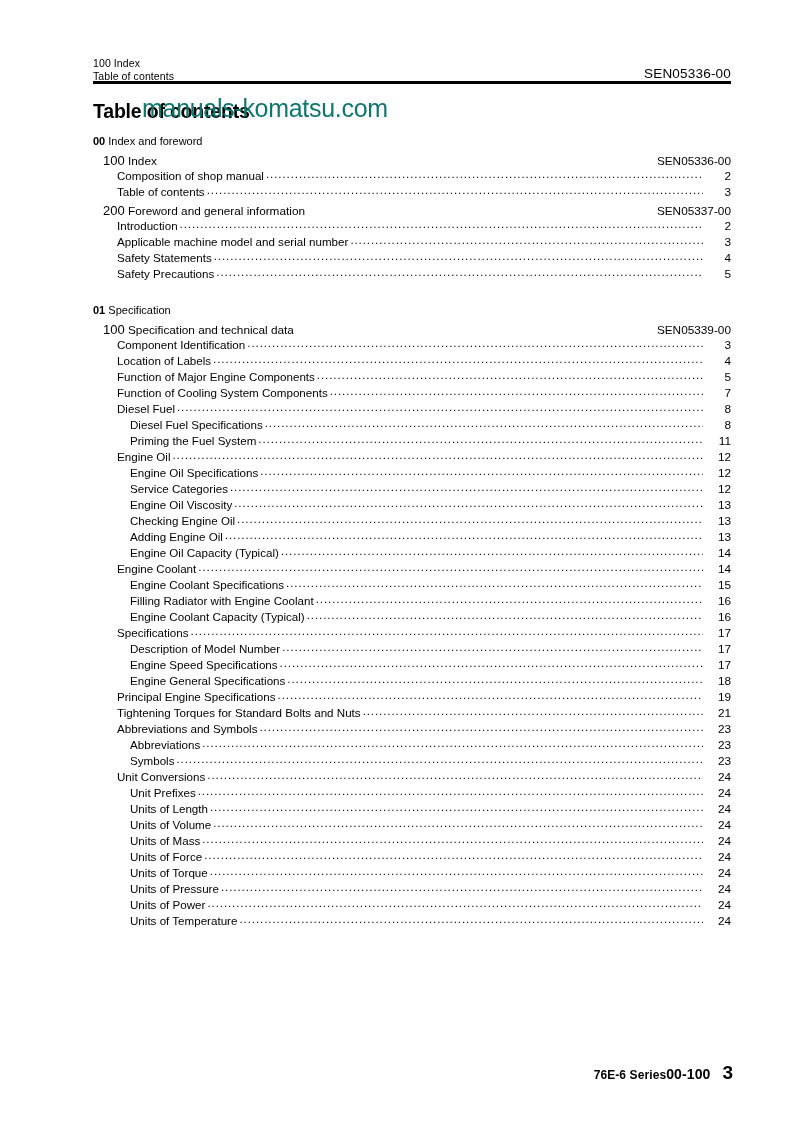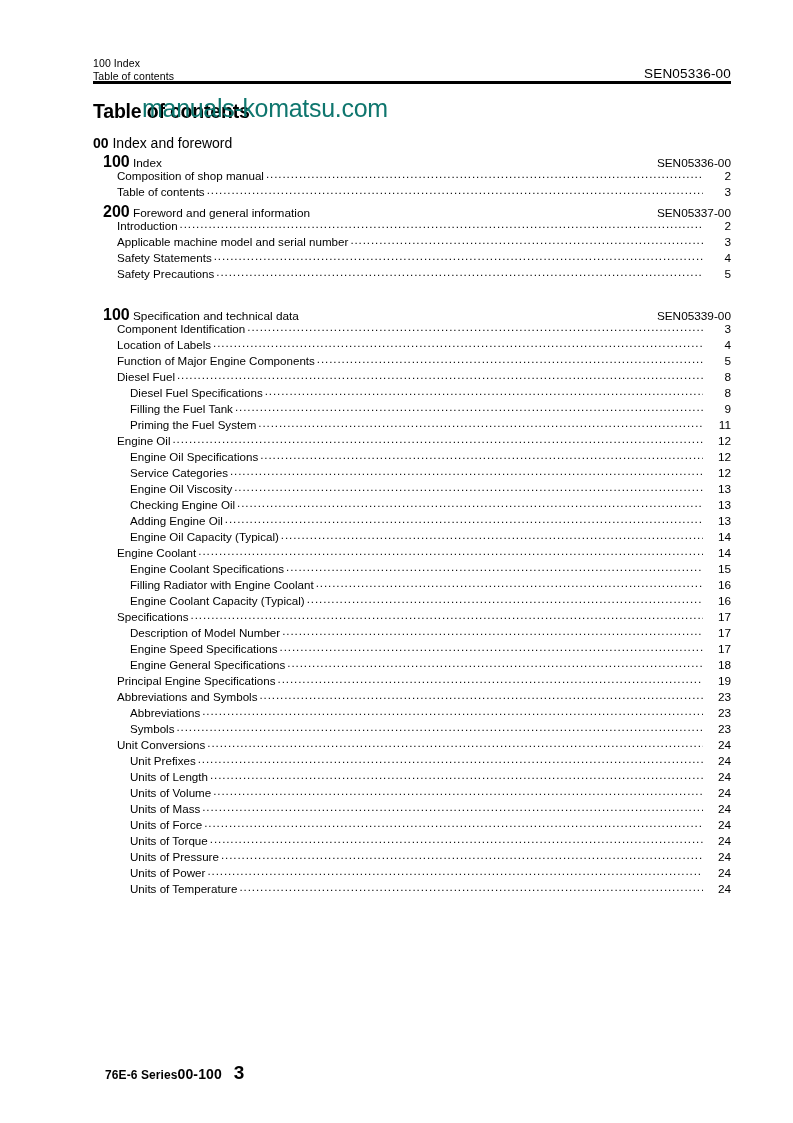--- a/index.html
+++ b/index.html
@@ -116,47 +116,47 @@
     flex: 0 0 auto;
     text-align: right;
     font-size: 11.8px;
   }
 
   
   .row-group {
     margin-top: 0px;
   }
   .row-group .label {
-    font-size: 14px;
+    font-size: 11px;
   }
   .row-group .label .num { font-weight: bold; }
 
   .row-chapter .label .num {
-    font-weight: bold;
-    font-size: 16px;
+    font-weight: normal;
+    font-size: 13px;
   }
   .row-chapter { padding-left: 10px; }
   .row-chapter .label { font-size: 11.8px; }
 
   .row-l1 { padding-left: 24px; }
   .row-l2 { padding-left: 37px; justify-content: space-between; }
 
   .row-pad-top { margin-top: 2px; }
 
   .section-gap { height: 21px; }
 
   
   .page-footer {
     position: absolute;
-    left: 105px;
+    left: 95px;
     top: 1062px;
     width: 638px;
     display: flex;
     align-items: baseline;
-    justify-content: flex-start;
+    justify-content: flex-end;
   }
   .footer-left {
     font-size: 12px;
     font-weight: bold;
     letter-spacing: 0.1px;
   }
   .footer-right {
     display: flex;
     align-items: baseline;
   }
@@ -226,20 +226,23 @@
         <span class="label">Safety Statements</span>
         <span class="leader"></span>
         <span class="pageno">4</span>
       </div>
       <div class="toc-row row-l1">
         <span class="label">Safety Precautions</span>
         <span class="leader"></span>
         <span class="pageno">5</span>
       </div>
       <div class="section-gap"></div>
+      <div class="toc-row row-group">
+        <span class="label"><span class="num">01</span> Specification</span>
+      </div>
       <div class="toc-row row-chapter row-pad-top">
         <span class="label"><span class="num">100</span>  Specification and technical data</span>
         <span class="leader" style="visibility: hidden;"></span>
         <span class="sencode">SEN05339-00</span>
       </div>
       <div class="toc-row row-l1">
         <span class="label">Component Identification</span>
         <span class="leader"></span>
         <span class="pageno">3</span>
       </div>
@@ -247,35 +250,35 @@
         <span class="label">Location of Labels</span>
         <span class="leader"></span>
         <span class="pageno">4</span>
       </div>
       <div class="toc-row row-l1">
         <span class="label">Function of Major Engine Components</span>
         <span class="leader"></span>
         <span class="pageno">5</span>
       </div>
       <div class="toc-row row-l1">
+        <span class="label">Function of Cooling System Components</span>
+        <span class="leader"></span>
+        <span class="pageno">7</span>
+      </div>
+      <div class="toc-row row-l1">
         <span class="label">Diesel Fuel</span>
         <span class="leader"></span>
         <span class="pageno">8</span>
       </div>
       <div class="toc-row row-l2">
         <span class="label">Diesel Fuel Specifications</span>
         <span class="leader"></span>
         <span class="pageno">8</span>
       </div>
       <div class="toc-row row-l2">
-        <span class="label">Filling the Fuel Tank</span>
-        <span class="leader"></span>
-        <span class="pageno">9</span>
-      </div>
-      <div class="toc-row row-l2">
         <span class="label">Priming the Fuel System</span>
         <span class="leader"></span>
         <span class="pageno">11</span>
       </div>
       <div class="toc-row row-l1">
         <span class="label">Engine Oil</span>
         <span class="leader"></span>
         <span class="pageno">12</span>
       </div>
       <div class="toc-row row-l2">
@@ -345,20 +348,25 @@
       </div>
       <div class="toc-row row-l2">
         <span class="label">Engine General Specifications</span>
         <span class="leader"></span>
         <span class="pageno">18</span>
       </div>
       <div class="toc-row row-l1">
         <span class="label">Principal Engine Specifications</span>
         <span class="leader"></span>
         <span class="pageno">19</span>
+      </div>
+      <div class="toc-row row-l1">
+        <span class="label">Tightening Torques for Standard Bolts and Nuts</span>
+        <span class="leader"></span>
+        <span class="pageno">21</span>
       </div>
       <div class="toc-row row-l1">
         <span class="label">Abbreviations and Symbols</span>
         <span class="leader"></span>
         <span class="pageno">23</span>
       </div>
       <div class="toc-row row-l2">
         <span class="label">Abbreviations</span>
         <span class="leader"></span>
         <span class="pageno">23</span>

